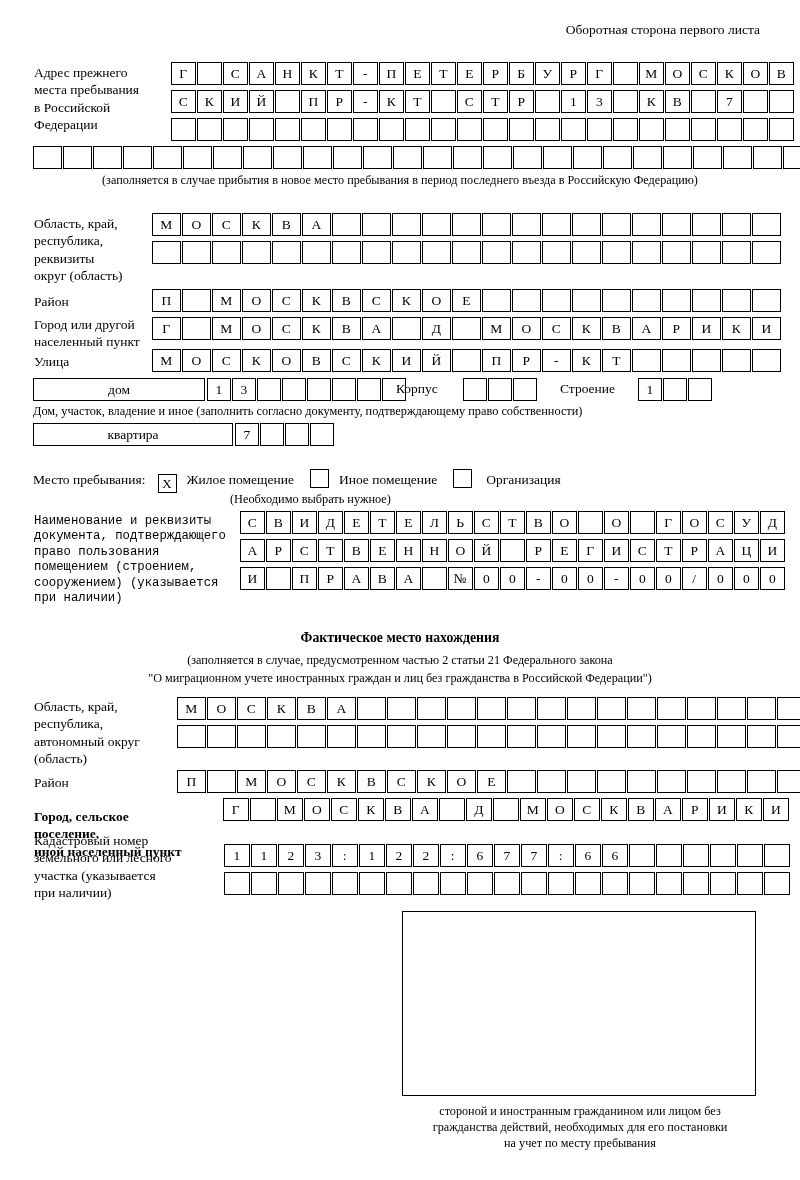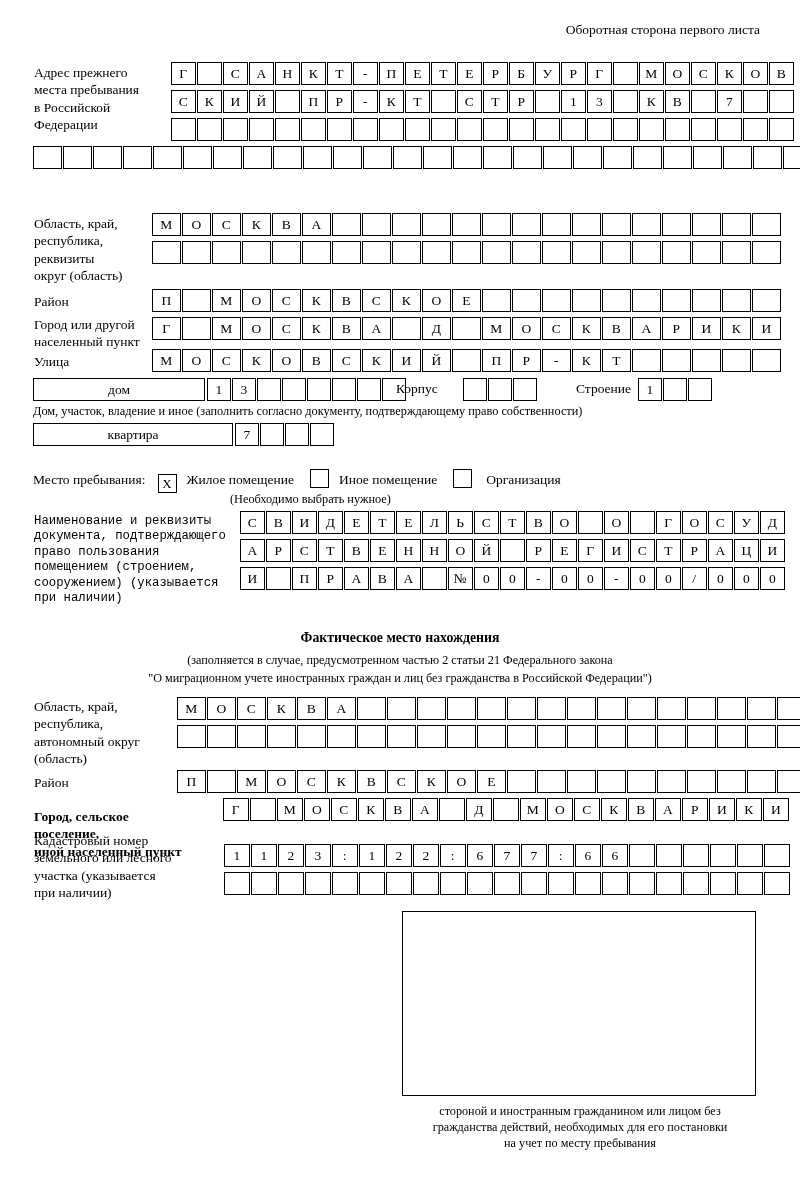--- a/index.html
+++ b/index.html
@@ -199,20 +199,21 @@
       <div class="cell empty" style="width: 28.5px;"></div>
       <div class="cell empty" style="width: 28.5px;"></div>
       <div class="cell empty" style="width: 28.5px;"></div>
       <div class="cell empty" style="width: 28.5px;"></div>
       <div class="cell empty" style="width: 28.5px;"></div>
       <div class="cell empty" style="width: 28.5px;"></div>
       <div class="cell empty" style="width: 28.5px;"></div>
       <div class="cell empty" style="width: 28.5px;"></div>
     </div>
 
+  <div class="note" style="top:173px;left:0;">(заполняется в случае прибытия в новое место пребывания в период последнего въезда в Российскую Федерацию)</div>
 
 
   <div class="row" style="left:34px;top:215px;width:130px;">
     <div class="lbl">Область, край,</div>
     <div class="lbl">республика,</div>
     <div class="lbl">реквизиты</div>
     <div class="lbl">округ (область)</div>
   </div>
   <div class="row cells" id="s2-reg1" style="left:152px;top:213px;">
       <div class="cell" style="width: 28.5px;">М</div>
@@ -349,21 +350,21 @@
       <div class="cell empty" style="width: 23.5px;"></div>
       <div class="cell empty" style="width: 23.5px;"></div>
       <div class="cell empty" style="width: 23.5px;"></div>
     </div>
   <div class="row inline-lbl" style="left:396px;top:381px;">Корпус</div>
   <div class="row cells" id="s2-korp" style="left:463px;top:378px;">
       <div class="cell empty" style="width: 23.5px;"></div>
       <div class="cell empty" style="width: 23.5px;"></div>
       <div class="cell empty" style="width: 23.5px;"></div>
     </div>
-  <div class="row inline-lbl" style="left:576px;top:381px;font-family:Liberation Serif, serif;">Строение</div>
+  <div class="row inline-lbl" style="left:560px;top:381px;font-family:Liberation Serif, serif;">Строение</div>
   <div class="row cells" id="s2-stro" style="left:638px;top:378px;">
       <div class="cell" style="width: 23.5px;">1</div>
       <div class="cell empty" style="width: 23.5px;"></div>
       <div class="cell empty" style="width: 23.5px;"></div>
     </div>
   <div class="row lbl-sm" style="left:33px;top:404px;">Дом, участок, владение и иное (заполнить согласно документу, подтверждающему право собственности)</div>
 
   <div class="row txtbox" style="left:33px;top:423px;width:200px;">квартира</div>
   <div class="row cells" id="s2-flat" style="left:235px;top:423px;">
       <div class="cell" style="width: 23.5px;">7</div>

